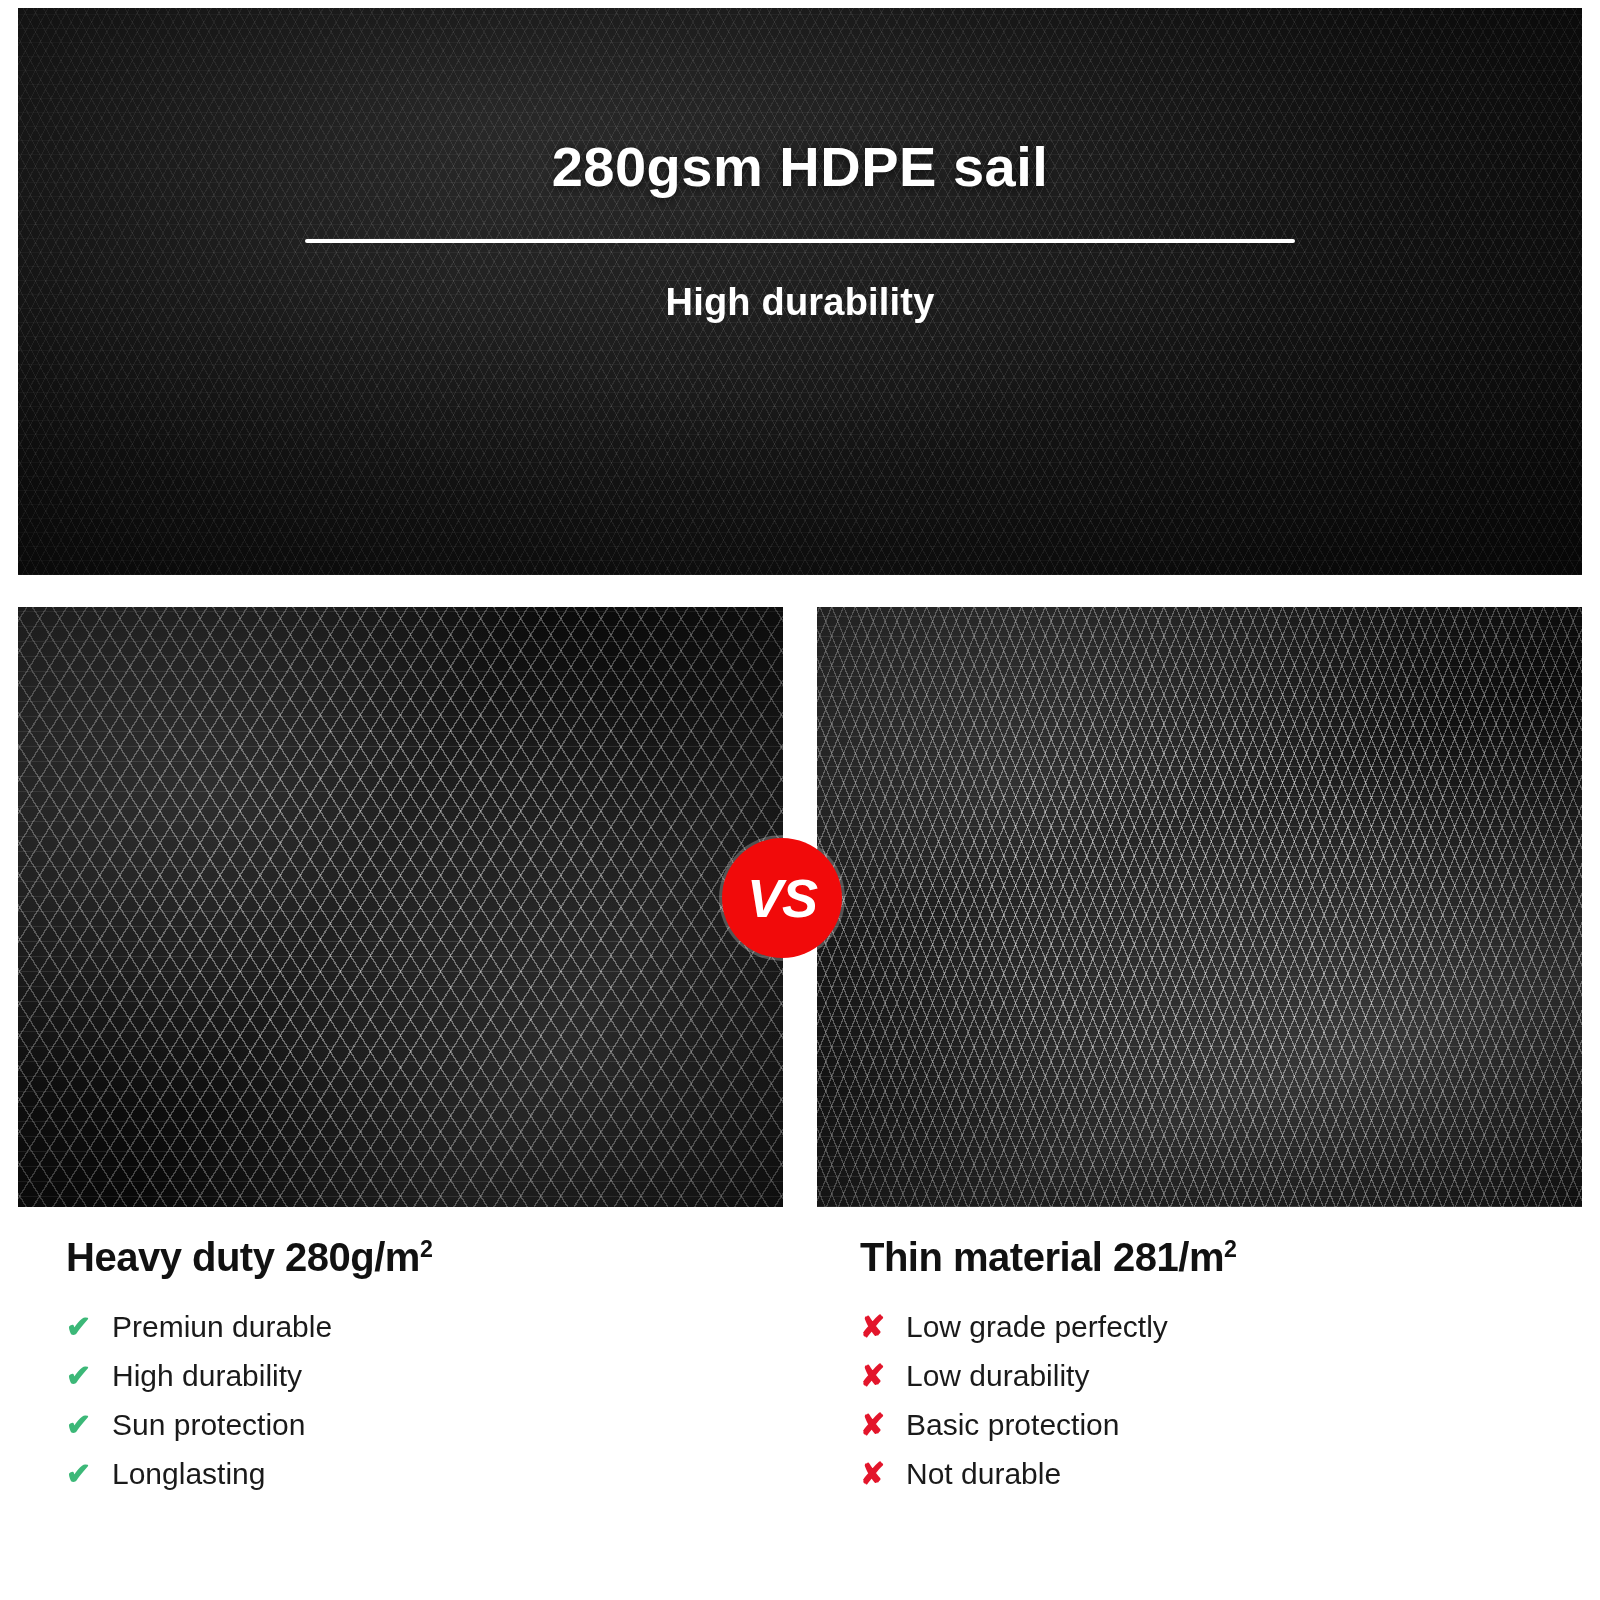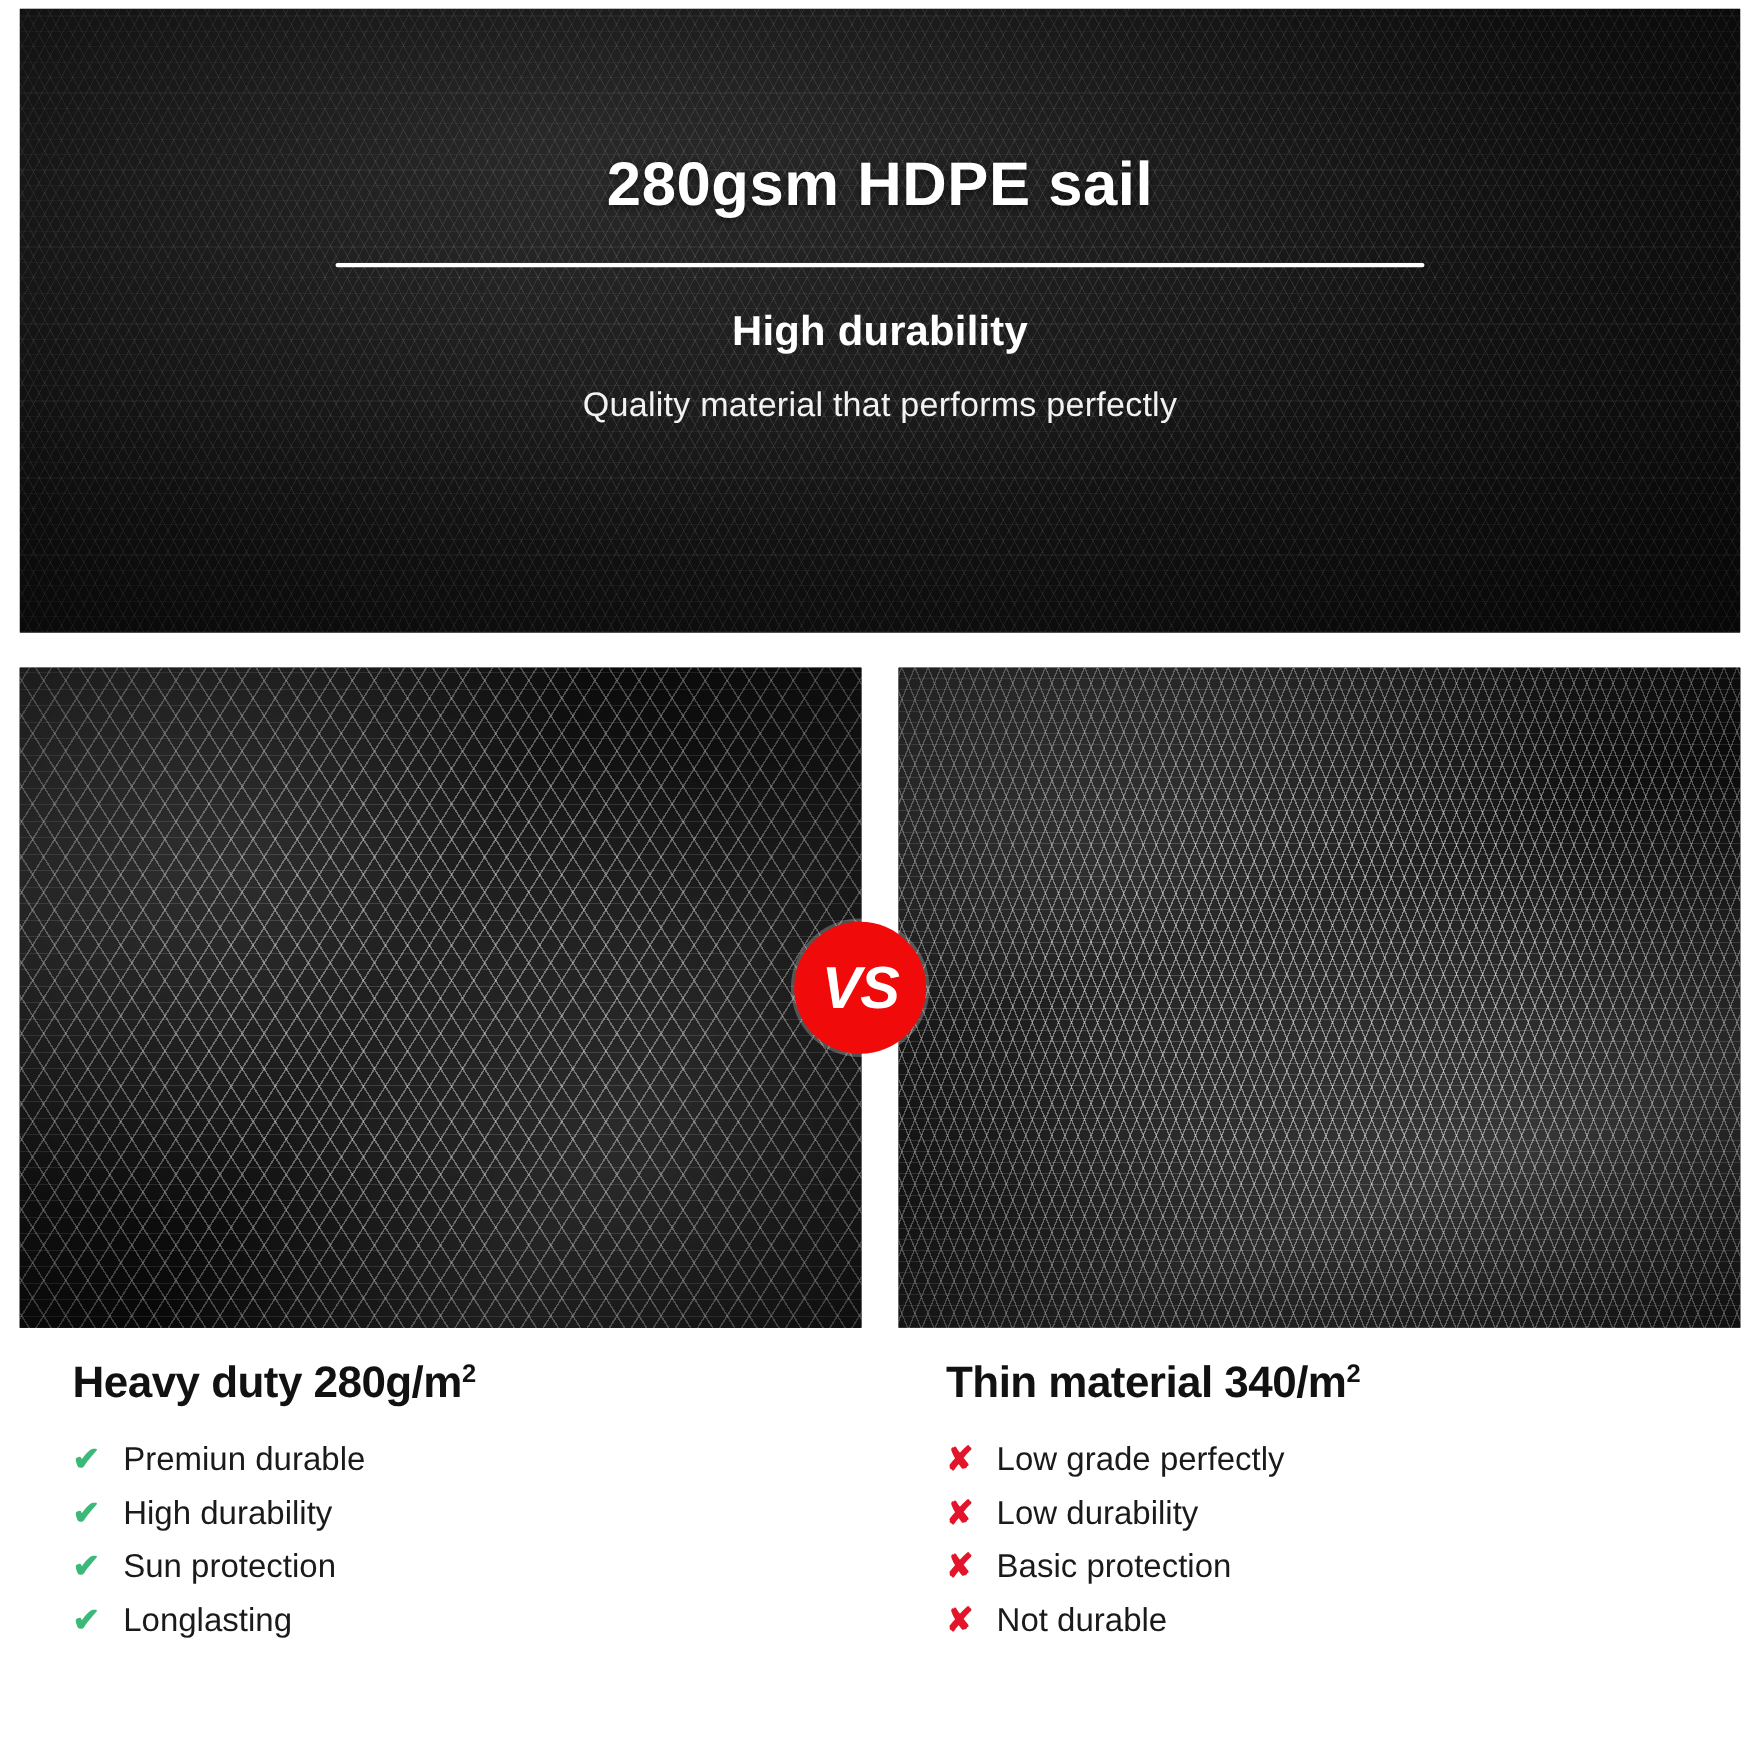--- a/index.html
+++ b/index.html
@@ -199,21 +199,20 @@
 </head>
 <body>
 
 <div class="hero">
   <div class="hero-mesh"></div>
   <div class="hero-vignette"></div>
   <div class="hero-text">
     <div class="hero-title">280gsm HDPE sail</div>
     <div class="hero-rule"></div>
     <div class="hero-sub">High durability</div>
-    <div class="hero-desc">Quality material that performs perfectly</div>
   </div>
 </div>
 
 <div class="compare">
   <div class="photo left">
     <div class="mesh-coarse"></div>
     <div class="sheen"></div>
   </div>
   <div class="photo right">
     <div class="mesh-fine"></div>
@@ -244,21 +243,21 @@
       </li>
       <li>
         <span class="mark tick">✔</span>
         <span>Longlasting</span>
       </li>
     </ul>
   </div>
 
   <div class="col right">
     <div class="col-title">
-      <span>Thin material 340/m</span><sup>2</sup>
+      <span>Thin material 281/m</span><sup>2</sup>
     </div>
     <ul class="features">
       <li>
         <span class="mark cross">✘</span>
         <span>Low grade perfectly</span>
       </li>
       <li>
         <span class="mark cross">✘</span>
         <span>Low durability</span>
       </li>

